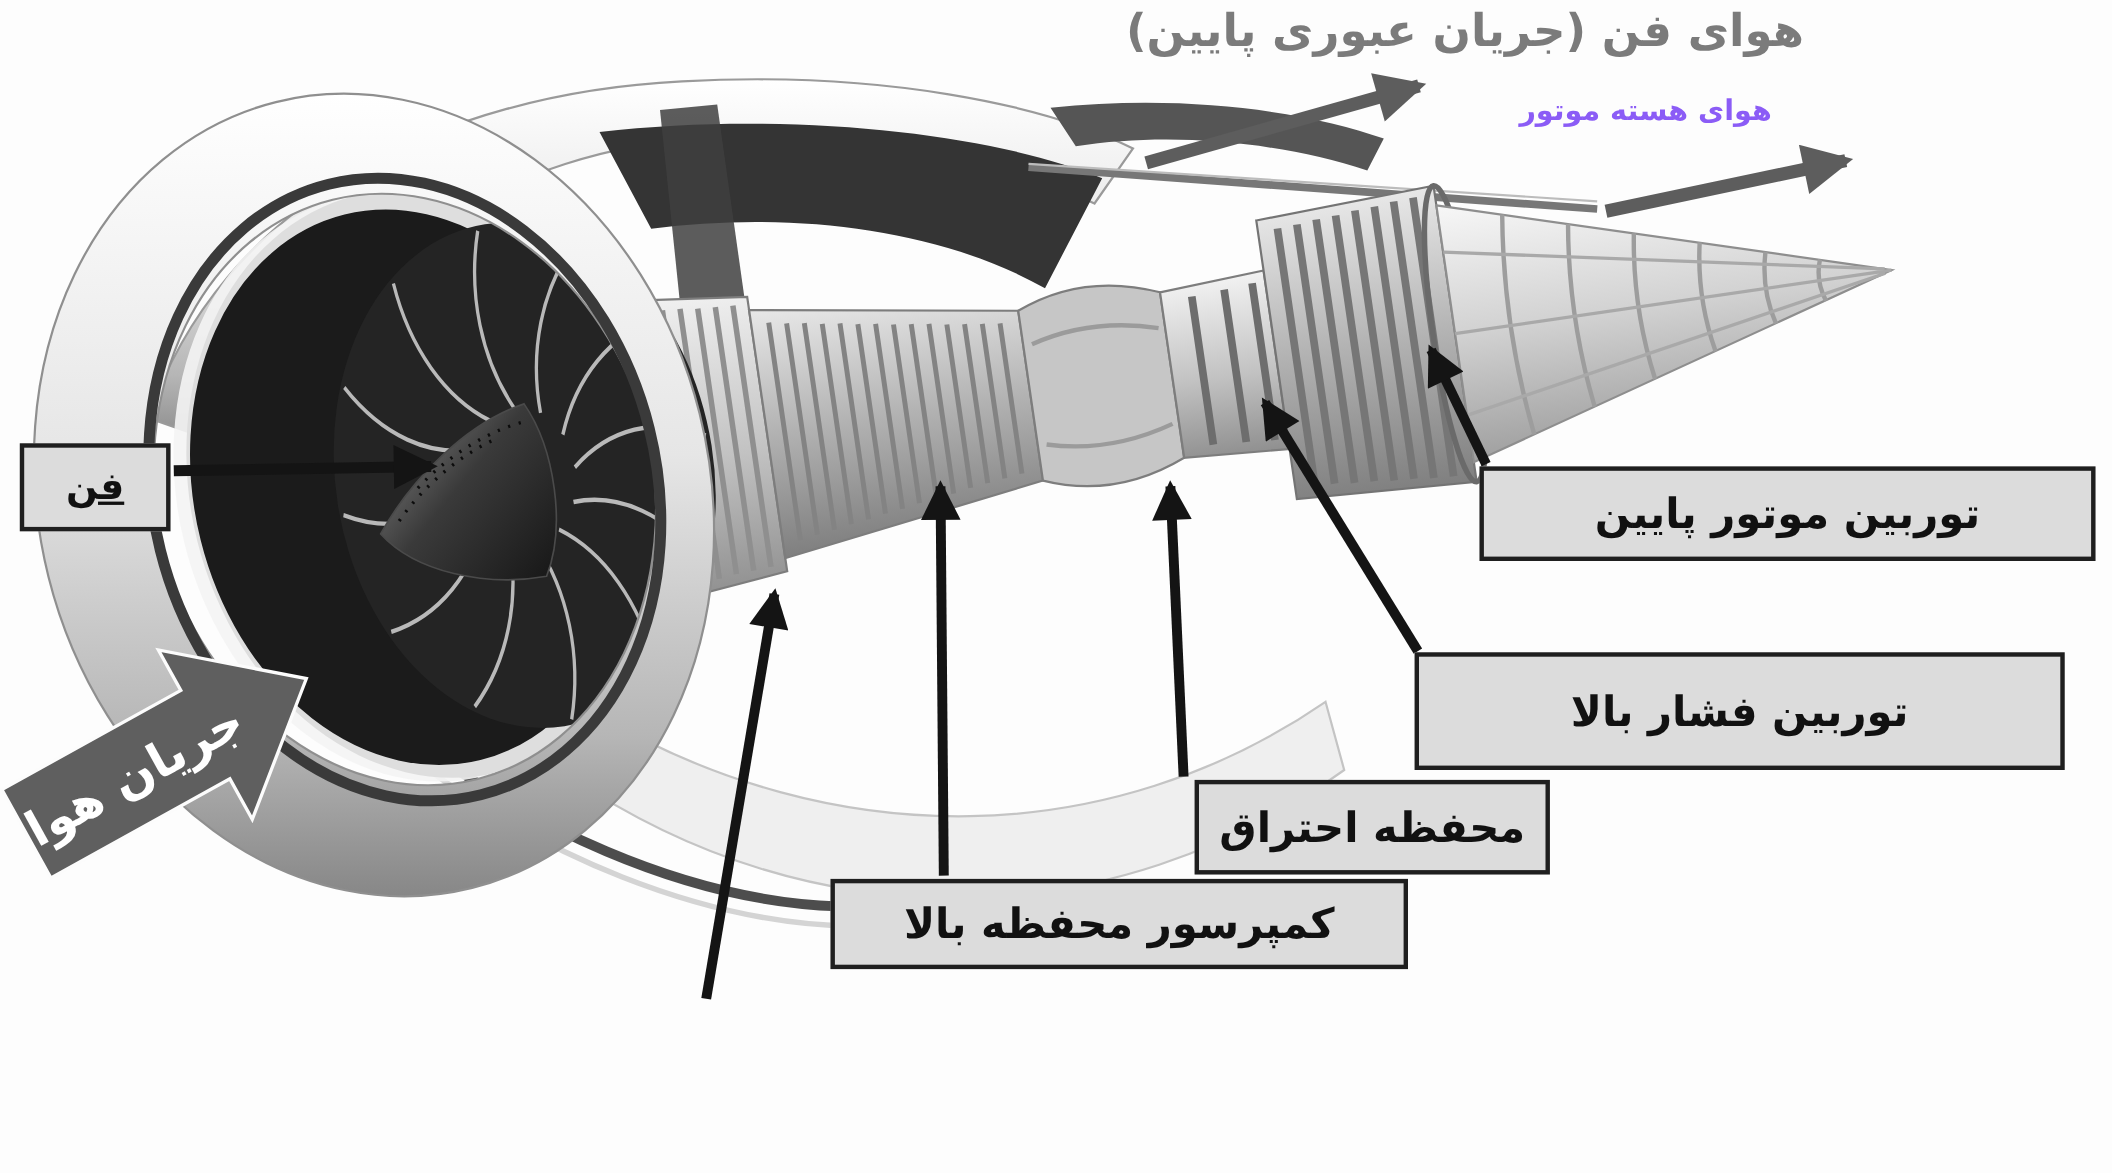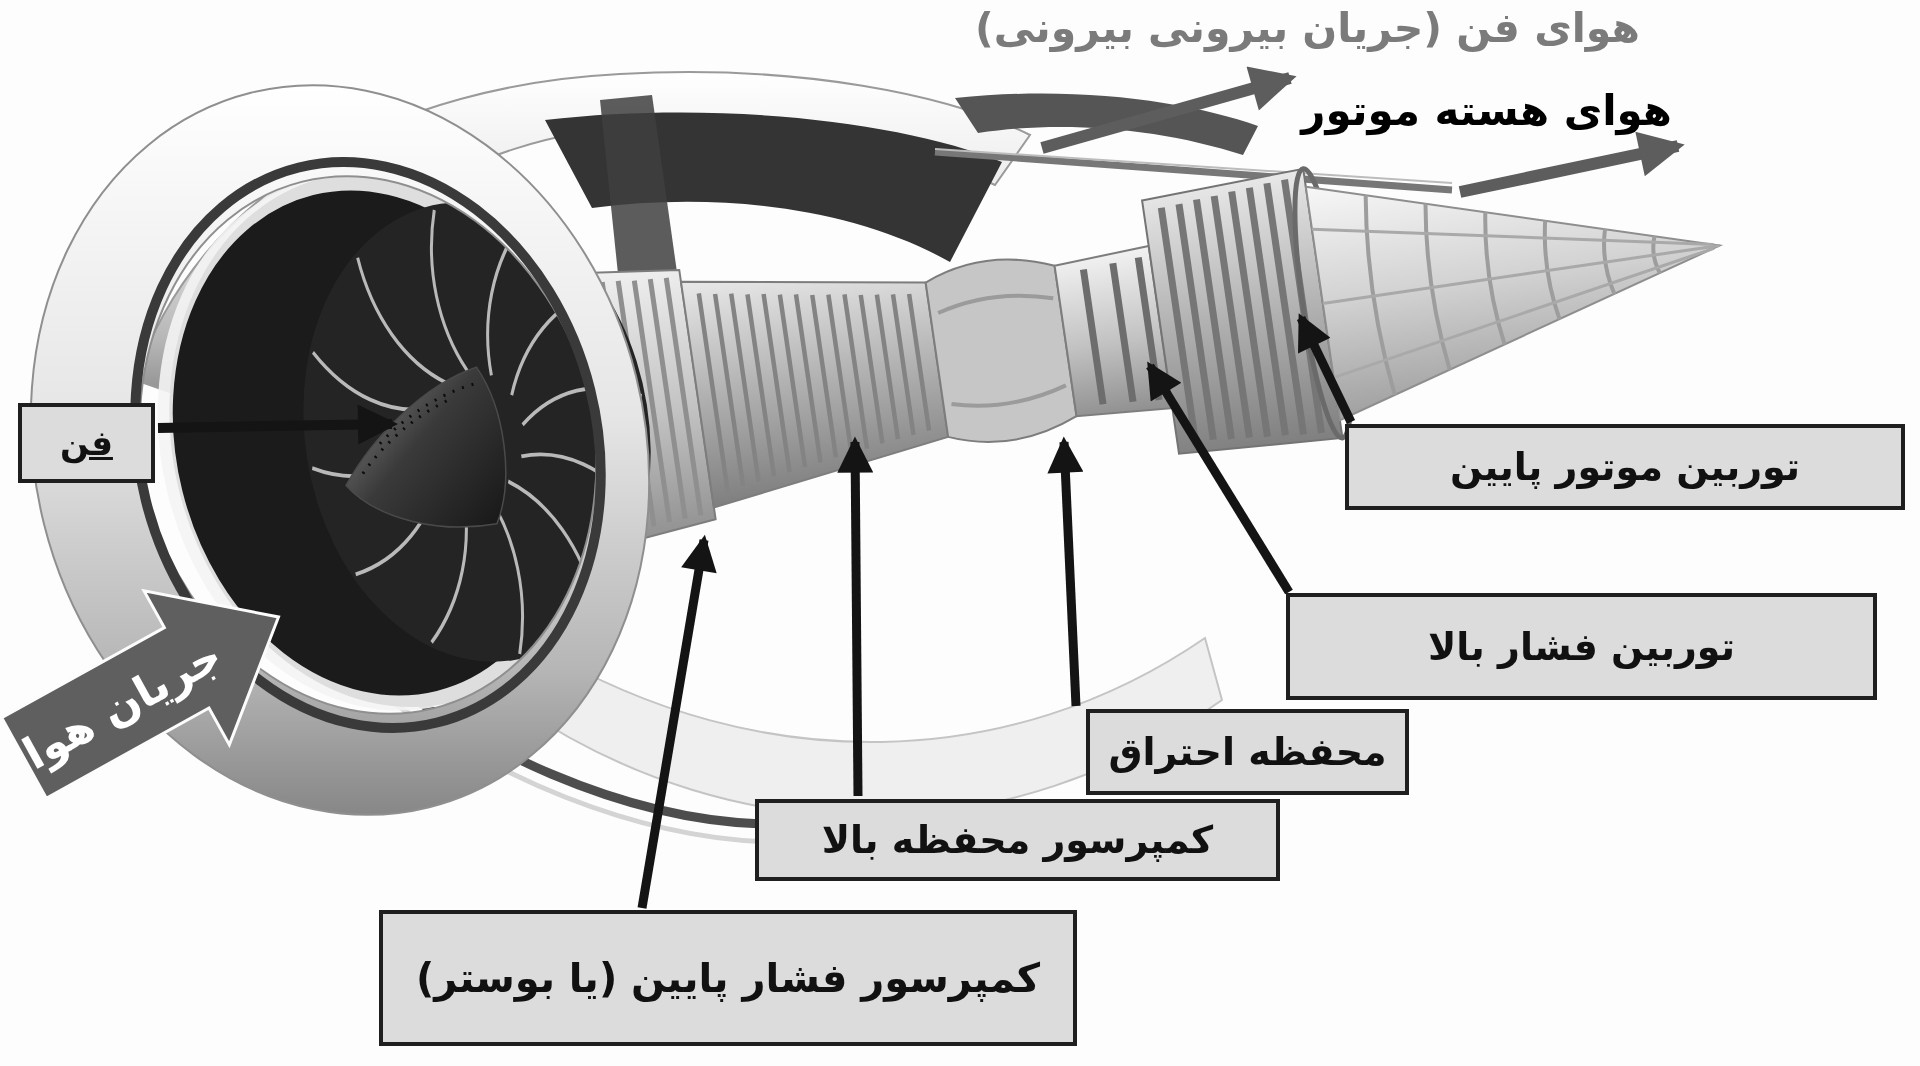--- a/index.html
+++ b/index.html
@@ -19,21 +19,21 @@
   #box-fan        { left:18px;   top:403px; width:137px; height:80px;  font-size:34px;text-decoration:underline; }
   #box-lpt        { left:1345px; top:424px; width:560px; height:86px; }
   #box-hpt        { left:1286px; top:593px; width:591px; height:107px; }
   #box-combustor  { left:1086px; top:709px; width:323px; height:86px; }
   #box-hpc        { left:755px;  top:799px; width:525px; height:82px; }
   #box-lpc        { left:379px;  top:910px; width:698px; height:136px; font-size:40px; }
   .flow-text {
     position:absolute; font-weight:bold; direction:rtl; white-space:nowrap;
   }
   #fan-air-text  { left:990px;  top:4px;  width:650px; text-align:right; font-size:41px; color:#7b7b7b; }
-  #core-air-text { left:1320px; top:86px; width:352px; text-align:right; font-size:42px; color:#000000; }
+  #core-air-text { left:1320px; top:86px; width:352px; text-align:center; font-size:26px; color:#8b5cf6; }
 </style>
 </head>
 <body>
 
 <div class="stage">
 
   <svg class="engine" width="1920" height="1066" viewBox="0 0 1920 1066" aria-hidden="true">
     <defs>
       <linearGradient id="nacelleG" x1="0" y1="0" x2="0" y2="1">
         <stop offset="0" stop-color="#ffffff"></stop>
@@ -170,20 +170,17 @@
   </div>
   <div class="label-box" id="box-hpt">
     <span>توربین فشار بالا</span>
   </div>
   <div class="label-box" id="box-combustor">
     <span>محفظه احتراق</span>
   </div>
   <div class="label-box" id="box-hpc">
     <span>کمپرسور محفظه بالا</span>
   </div>
-  <div class="label-box" id="box-lpc">
-    <span>کمپرسور فشار پایین (یا بوستر)</span>
-  </div>
 
-  <div class="flow-text" id="fan-air-text">هوای فن (جریان بیرونی بیرونی)</div>
+  <div class="flow-text" id="fan-air-text">هوای فن (جریان عبوری پایین)</div>
   <div class="flow-text" id="core-air-text">هوای هسته موتور</div>
 
 </div>
 
 </body></html>

